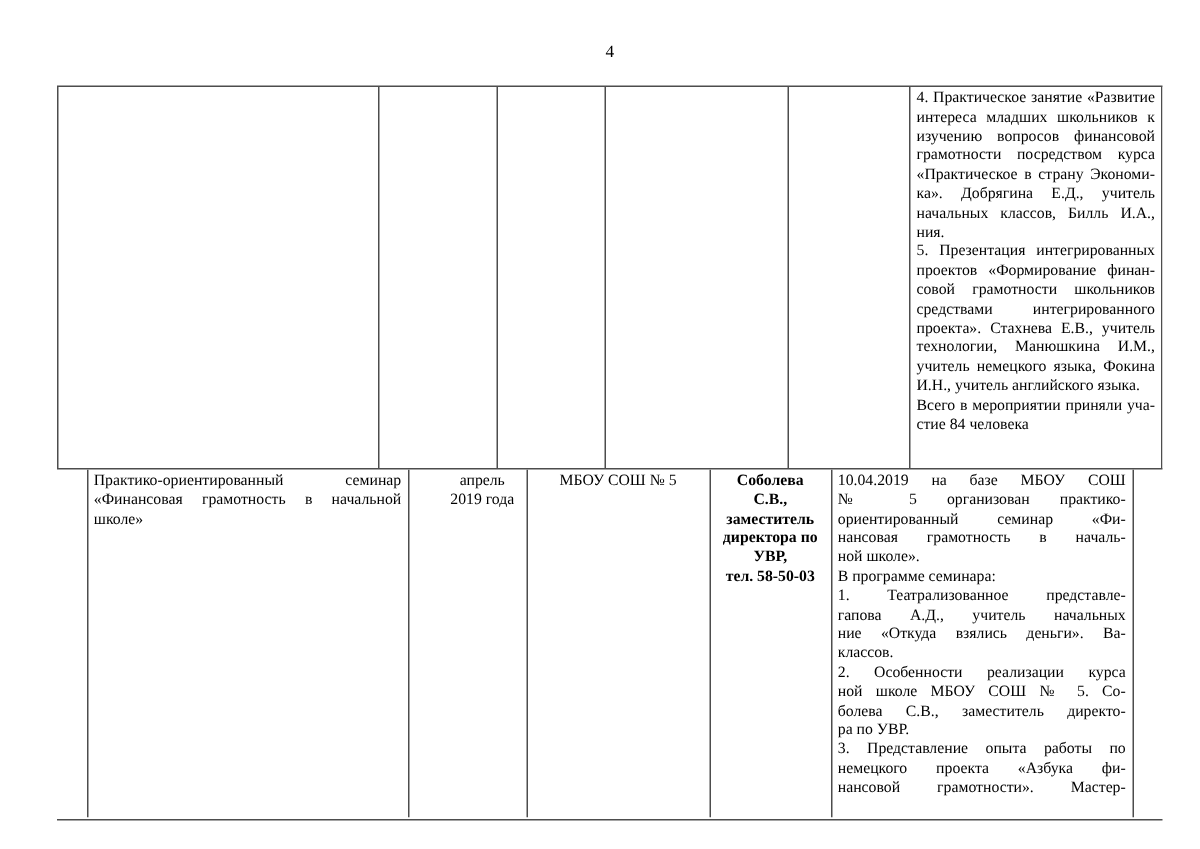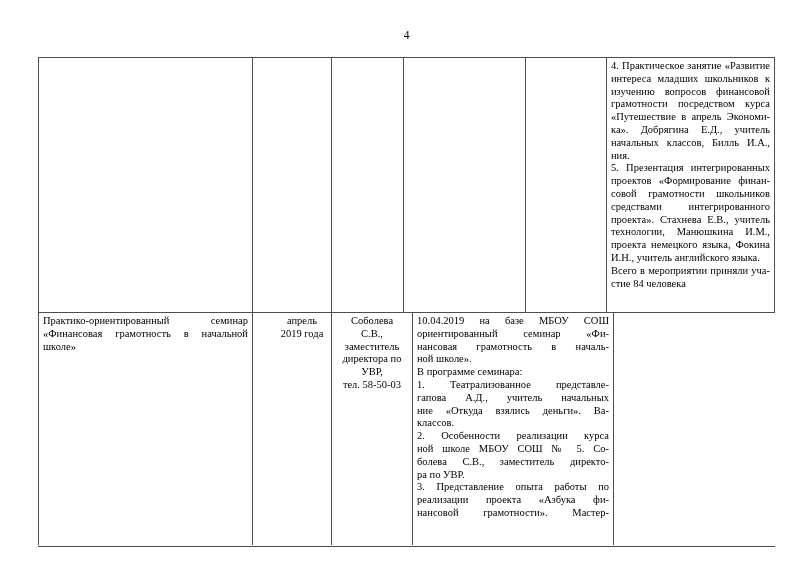--- a/index.html
+++ b/index.html
@@ -8,21 +8,21 @@
     font-family:"Liberation Serif", serif;color:#000;overflow:hidden;
   }
   .page-number{
     position:absolute;top:28px;left:38px;width:737px;
     text-align:center;font-size:11.5px;line-height:14px;
   }
   .doc-table{
     position:absolute;left:38px;top:57px;width:737px;height:488px;
     border-top:1px solid #4d4d4d;border-bottom:1px solid #4d4d4d;
   }
-  .trow{display:flex;overflow:hidden;box-sizing:border-box;}
+  .trow{display:flex;overflow:hidden;box-sizing:border-box;justify-content:center;}
   .trow.r0{height:255px;border-bottom:1px solid #4d4d4d;}
   .trow.r1{height:232px;}
   .tcell{
     box-sizing:border-box;border-left:1px solid #4d4d4d;
     padding:2px 4px 0 4px;overflow:hidden;
     font-size:10.5px;line-height:12.8px;flex:none;
   }
   .tcell.last{border-right:1px solid #4d4d4d;}
   .tcell .line{white-space:normal;}
   .tcell .line.j{text-align:justify;text-align-last:justify;}
@@ -39,67 +39,71 @@
         <div class="tcell justify" style="width: 214px;"></div>
         <div class="tcell center" style="width: 79px;"></div>
         <div class="tcell center" style="width: 72px;"></div>
         <div class="tcell center" style="width: 122px;"></div>
         <div class="tcell center" style="width: 81px;"></div>
         <div class="tcell justify last" style="width: 169px;">
           <div class="line j">4. Практическое занятие «Развитие</div>
           <div class="line j">интереса младших школьников к</div>
           <div class="line j">изучению вопросов финансовой</div>
           <div class="line j">грамотности посредством курса</div>
-          <div class="line j">«Путешествие в апрель Экономи-</div>
+          <div class="line j">«Практическое в страну Экономи-</div>
           <div class="line j">ка». Добрягина Е.Д., учитель</div>
           <div class="line j">начальных классов, Билль И.А.,</div>
           <div class="line">ния.</div>
           <div class="line j">5. Презентация интегрированных</div>
           <div class="line j">проектов «Формирование финан-</div>
           <div class="line j">совой грамотности школьников</div>
           <div class="line j">средствами интегрированного</div>
           <div class="line j">проекта». Стахнева Е.В., учитель</div>
           <div class="line j">технологии, Манюшкина И.М.,</div>
-          <div class="line j">проекта немецкого языка, Фокина</div>
+          <div class="line j">учитель немецкого языка, Фокина</div>
           <div class="line">И.Н., учитель английского языка.</div>
           <div class="line j">Всего в мероприятии приняли уча-</div>
           <div class="line">стие 84 человека</div>
         </div>
       </div>
       <div class="trow r1">
         <div class="tcell justify" style="width: 214px;">
           <div class="line j">Практико-ориентированный семинар</div>
           <div class="line j">«Финансовая грамотность в начальной</div>
           <div class="line">школе»</div>
         </div>
         <div class="tcell center" style="width: 79px; padding-left: 24px;">
           <div class="line">апрель</div>
           <div class="line">2019 года</div>
         </div>
-        <div class="tcell center" style="width: 81px;">
+        <div class="tcell center" style="width: 122px;">
+          <div class="line">МБОУ СОШ № 5</div>
+        </div>
+        <div class="tcell center" style="width: 81px; font-weight: bold;">
           <div class="line">Соболева</div>
           <div class="line">С.В.,</div>
           <div class="line">заместитель</div>
           <div class="line">директора по</div>
           <div class="line">УВР,</div>
           <div class="line">тел. 58-50-03</div>
         </div>
         <div class="tcell justify last" style="width: 202px;">
           <div class="line j">10.04.2019 на базе МБОУ СОШ</div>
+          <div class="line j">№ 5 организован практико-</div>
           <div class="line j">ориентированный семинар «Фи-</div>
           <div class="line j">нансовая грамотность в началь-</div>
           <div class="line">ной школе».</div>
           <div class="line">В программе семинара:</div>
           <div class="line j">1. Театрализованное представле-</div>
           <div class="line j">гапова А.Д., учитель начальных</div>
           <div class="line j">ние «Откуда взялись деньги». Ва-</div>
           <div class="line">классов.</div>
           <div class="line j">2. Особенности реализации курса</div>
           <div class="line j">ной школе МБОУ СОШ № 5. Со-</div>
           <div class="line j">болева С.В., заместитель директо-</div>
           <div class="line">ра по УВР.</div>
           <div class="line j">3. Представление опыта работы по</div>
-          <div class="line j">реализации проекта «Азбука фи-</div>
+          <div class="line j">немецкого проекта «Азбука фи-</div>
           <div class="line j">нансовой грамотности». Мастер-</div>
         </div>
       </div>
     </div>
 </div>
 
 </body></html>

